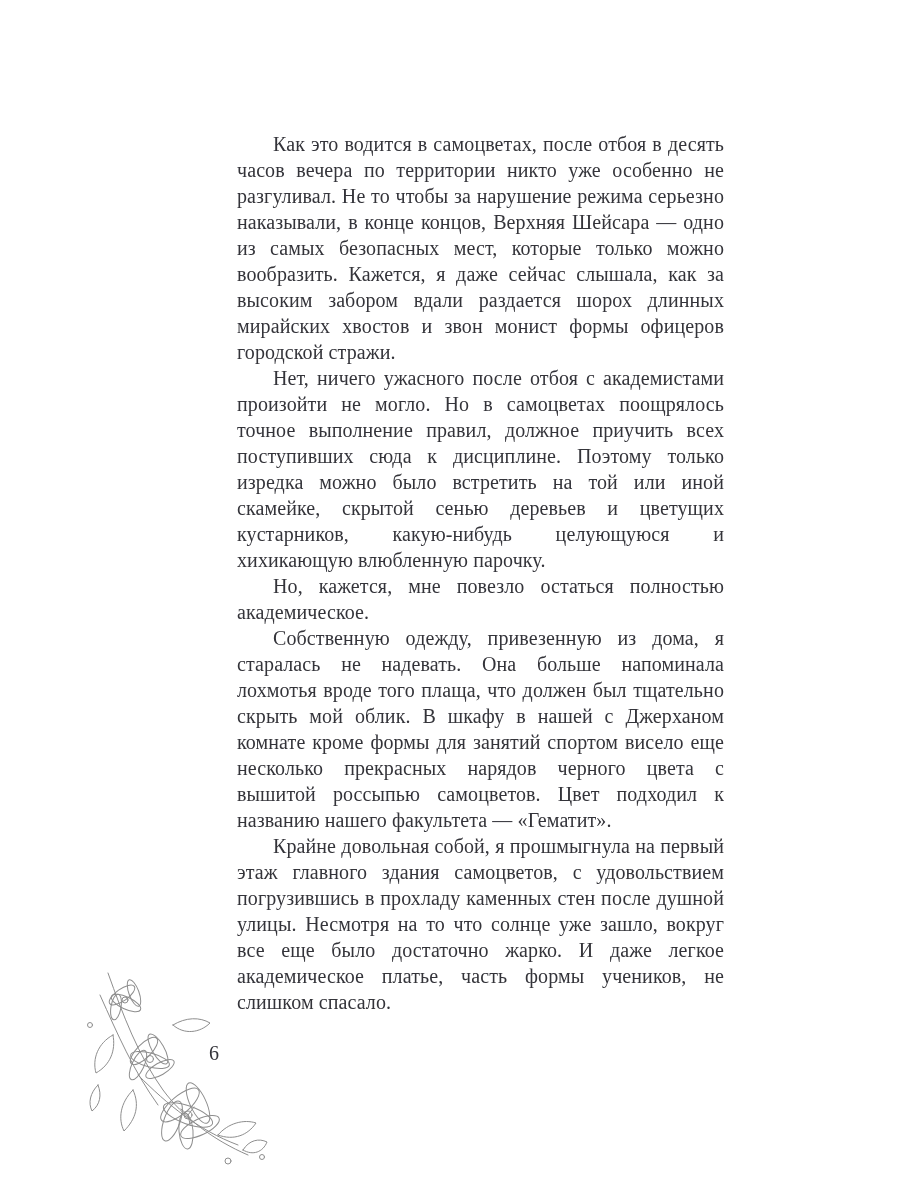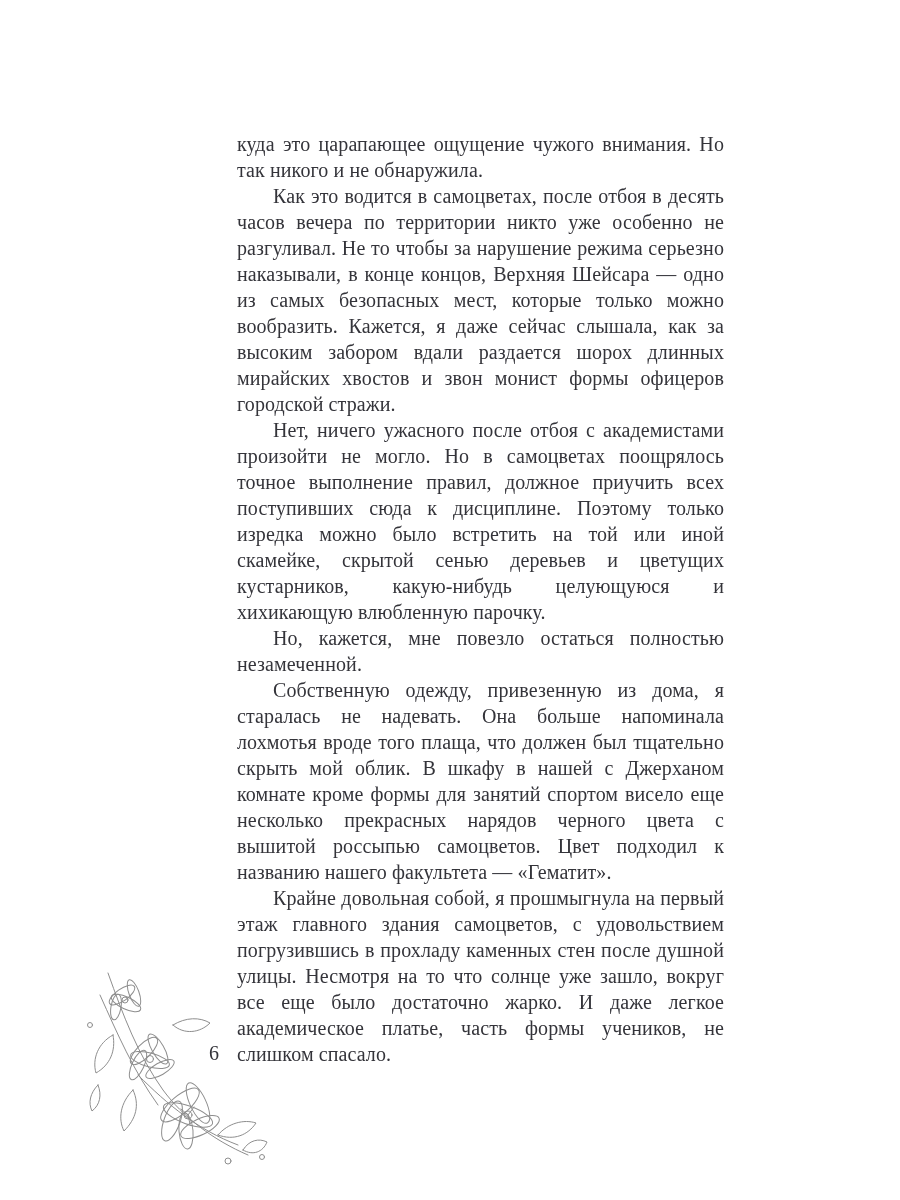--- a/index.html
+++ b/index.html
@@ -101,21 +101,20 @@
       <circle cx="150" cy="196" r="3"></circle>
       <circle cx="184" cy="192" r="2.5"></circle>
       <circle cx="12" cy="60" r="2.5"></circle>
     </g>
   </svg>
 
   <div class="page-number">6</div>
 
   <div class="text-block">
 
-  <p class="continuation">куда это царапающее ощущение чужого внимания. Но так никого и не обнаружила.</p>
       <p>Как это водится в самоцветах, после отбоя в десять часов вечера по территории никто уже особенно не разгуливал. Не то чтобы за нарушение режима серьезно наказывали, в конце концов, Верхняя Шейсара — одно из самых безопасных мест, которые только можно вообразить. Кажется, я даже сейчас слышала, как за высоким забором вдали раздается шорох длинных мирайских хвостов и звон монист формы офицеров городской стражи.</p>
       <p>Нет, ничего ужасного после отбоя с академистами произойти не могло. Но в самоцветах поощрялось точное выполнение правил, должное приучить всех поступивших сюда к дисциплине. Поэтому только изредка можно было встретить на той или иной скамейке, скрытой сенью деревьев и цветущих кустарников, какую-нибудь целующуюся и хихикающую влюбленную парочку.</p>
-      <p>Но, кажется, мне повезло остаться полностью незамеченной.</p>
+      <p>Но, кажется, мне повезло остаться полностью академическое.</p>
       <p>Собственную одежду, привезенную из дома, я старалась не надевать. Она больше напоминала лохмотья вроде того плаща, что должен был тщательно скрыть мой облик. В шкафу в нашей с Джерханом комнате кроме формы для занятий спортом висело еще несколько прекрасных нарядов черного цвета с вышитой россыпью самоцветов. Цвет подходил к названию нашего факультета — «Гематит».</p>
       <p>Крайне довольная собой, я прошмыгнула на первый этаж главного здания самоцветов, с удовольствием погрузившись в прохладу каменных стен после душной улицы. Несмотря на то что солнце уже зашло, вокруг все еще было достаточно жарко. И даже легкое академическое платье, часть формы учеников, не слишком спасало.</p>
     </div>
 
 </div>
 
 </body></html>

